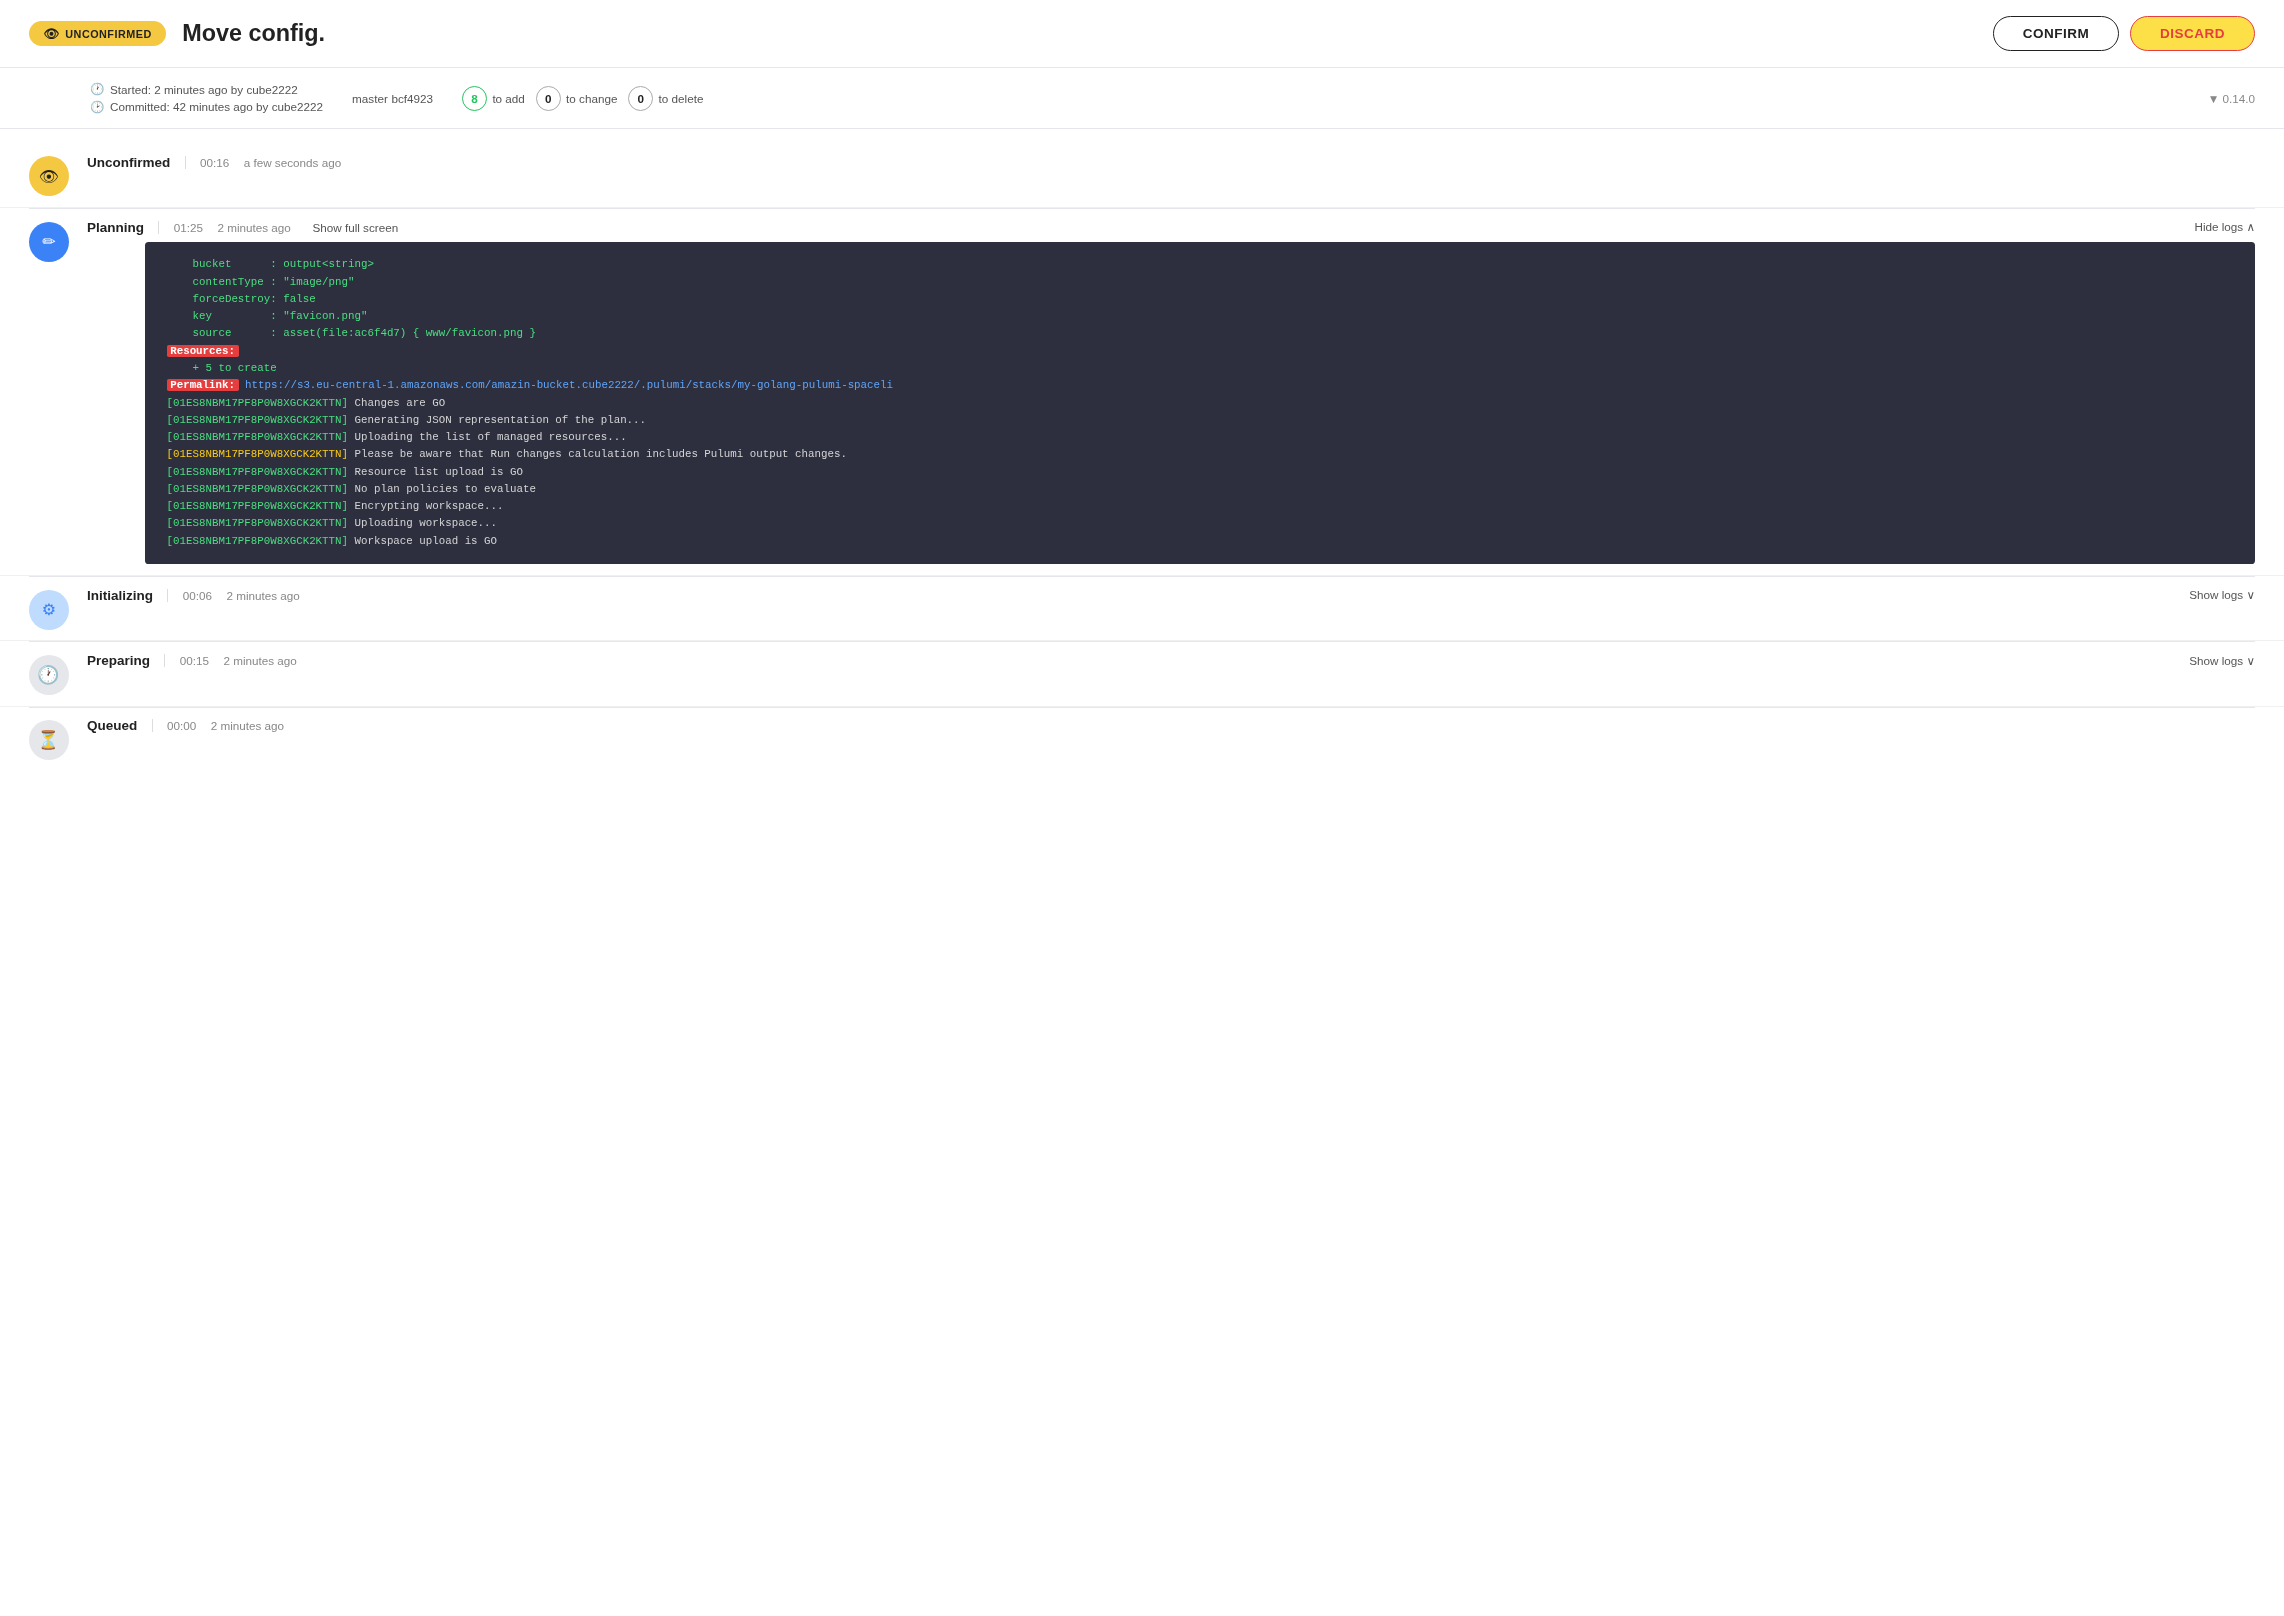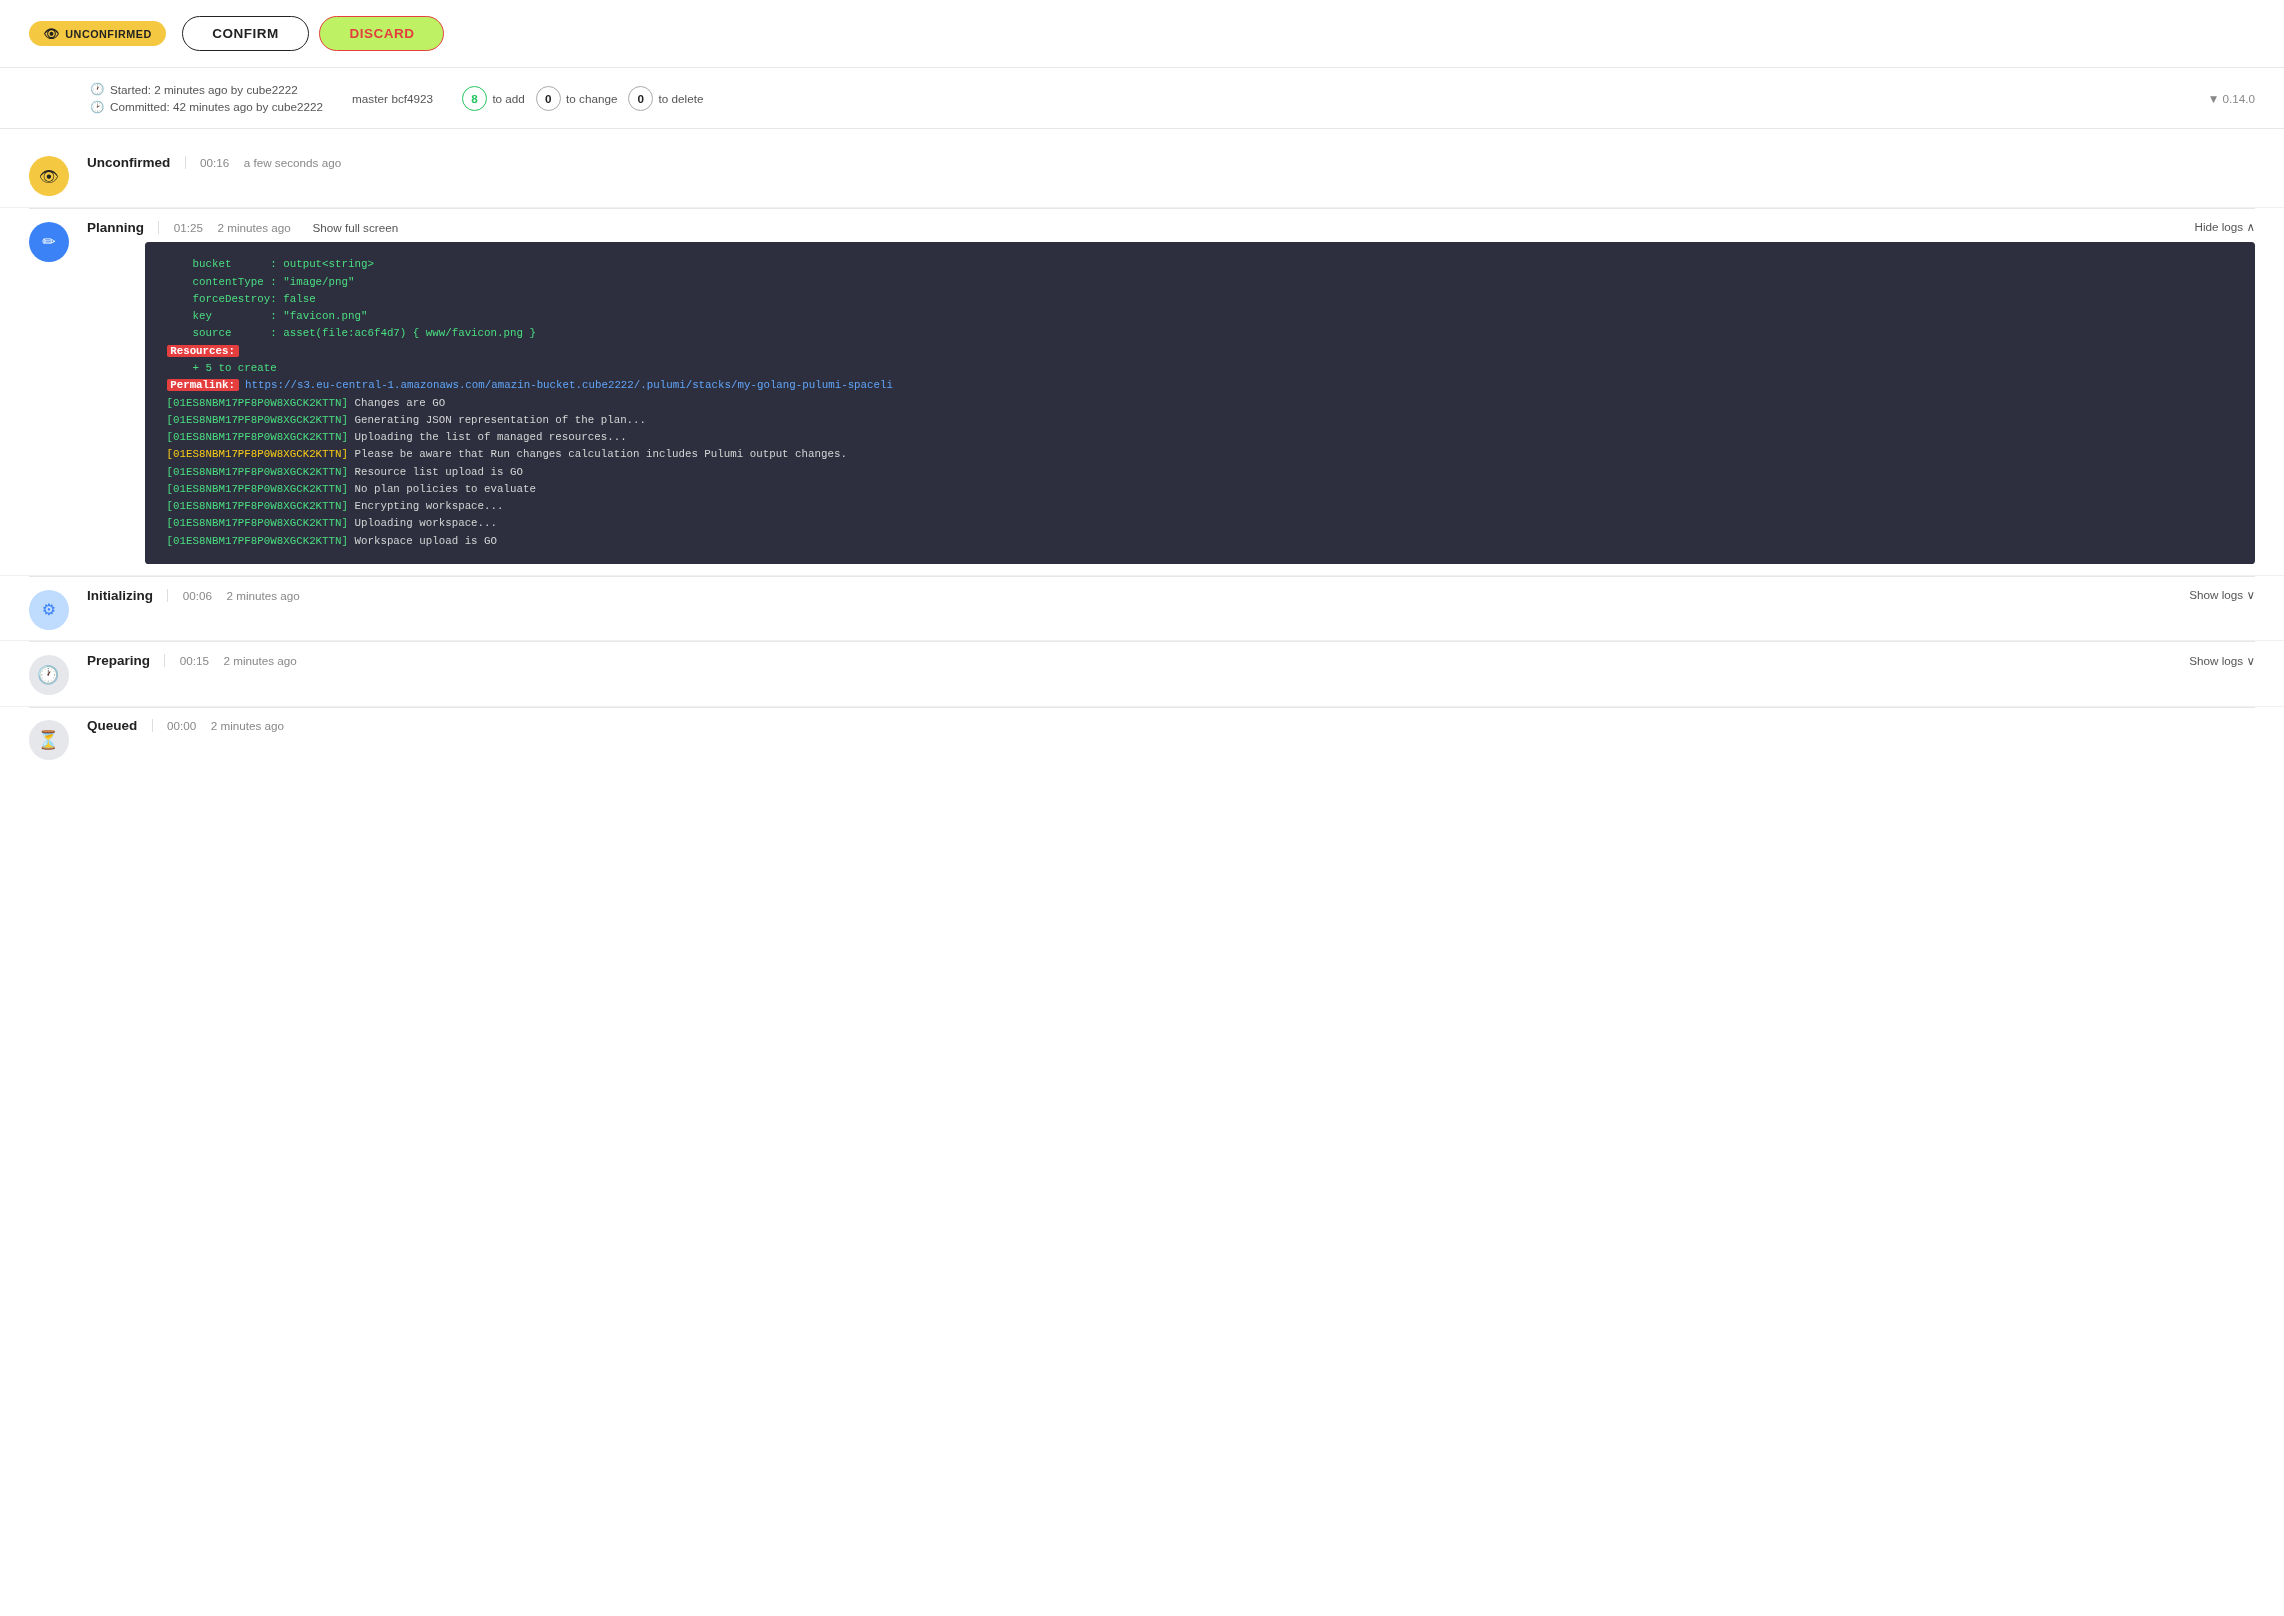--- a/index.html
+++ b/index.html
@@ -17,21 +17,21 @@
     }
     .eye-icon { font-size: 12.6px; }
     .page-title { font-size: 23.4px; font-weight: 700; flex: 1; }
     .header-actions { display: flex; gap: 10.8px; }
     .btn-confirm {
       border: 1.8px solid #222; background: #fff; color: #222;
       font-weight: 700; font-size: 13.5px; padding: 9px 29px;
       border-radius: 21.6px; cursor: pointer; letter-spacing: 0.5px;
     }
     .btn-discard {
-      border: 1.8px solid #e53e3e; background: #bef264; color: #e53e3e;
+      border: 1.8px solid #e53e3e; background: #fde047; color: #e53e3e;
       font-weight: 700; font-size: 13.5px; padding: 9px 29px;
       border-radius: 21.6px; cursor: pointer; letter-spacing: 0.5px;
     }
 
     
     .meta-bar {
       display: flex; align-items: center; padding: 14.4px 29px 14.4px 90px;
       border-bottom: 0.9px solid #e5e7eb; gap: 29px;
     }
     .meta-info { display: flex; flex-direction: column; gap: 3.6px; color: #555; font-size: 11.7px; }
@@ -100,20 +100,21 @@
     }
   </style>
 </head>
 <body>
 
 <div class="header">
   <div class="unconfirmed-badge">
     <span class="eye-icon">👁</span>
     <span>UNCONFIRMED</span>
   </div>
+  <h1 class="page-title">Move config.</h1>
   <div class="header-actions">
     <button class="btn-confirm">CONFIRM</button>
     <button class="btn-discard">DISCARD</button>
   </div>
 </div>
 
 <div class="meta-bar">
   <div class="meta-info">
     <span>
       <span>🕐</span>

